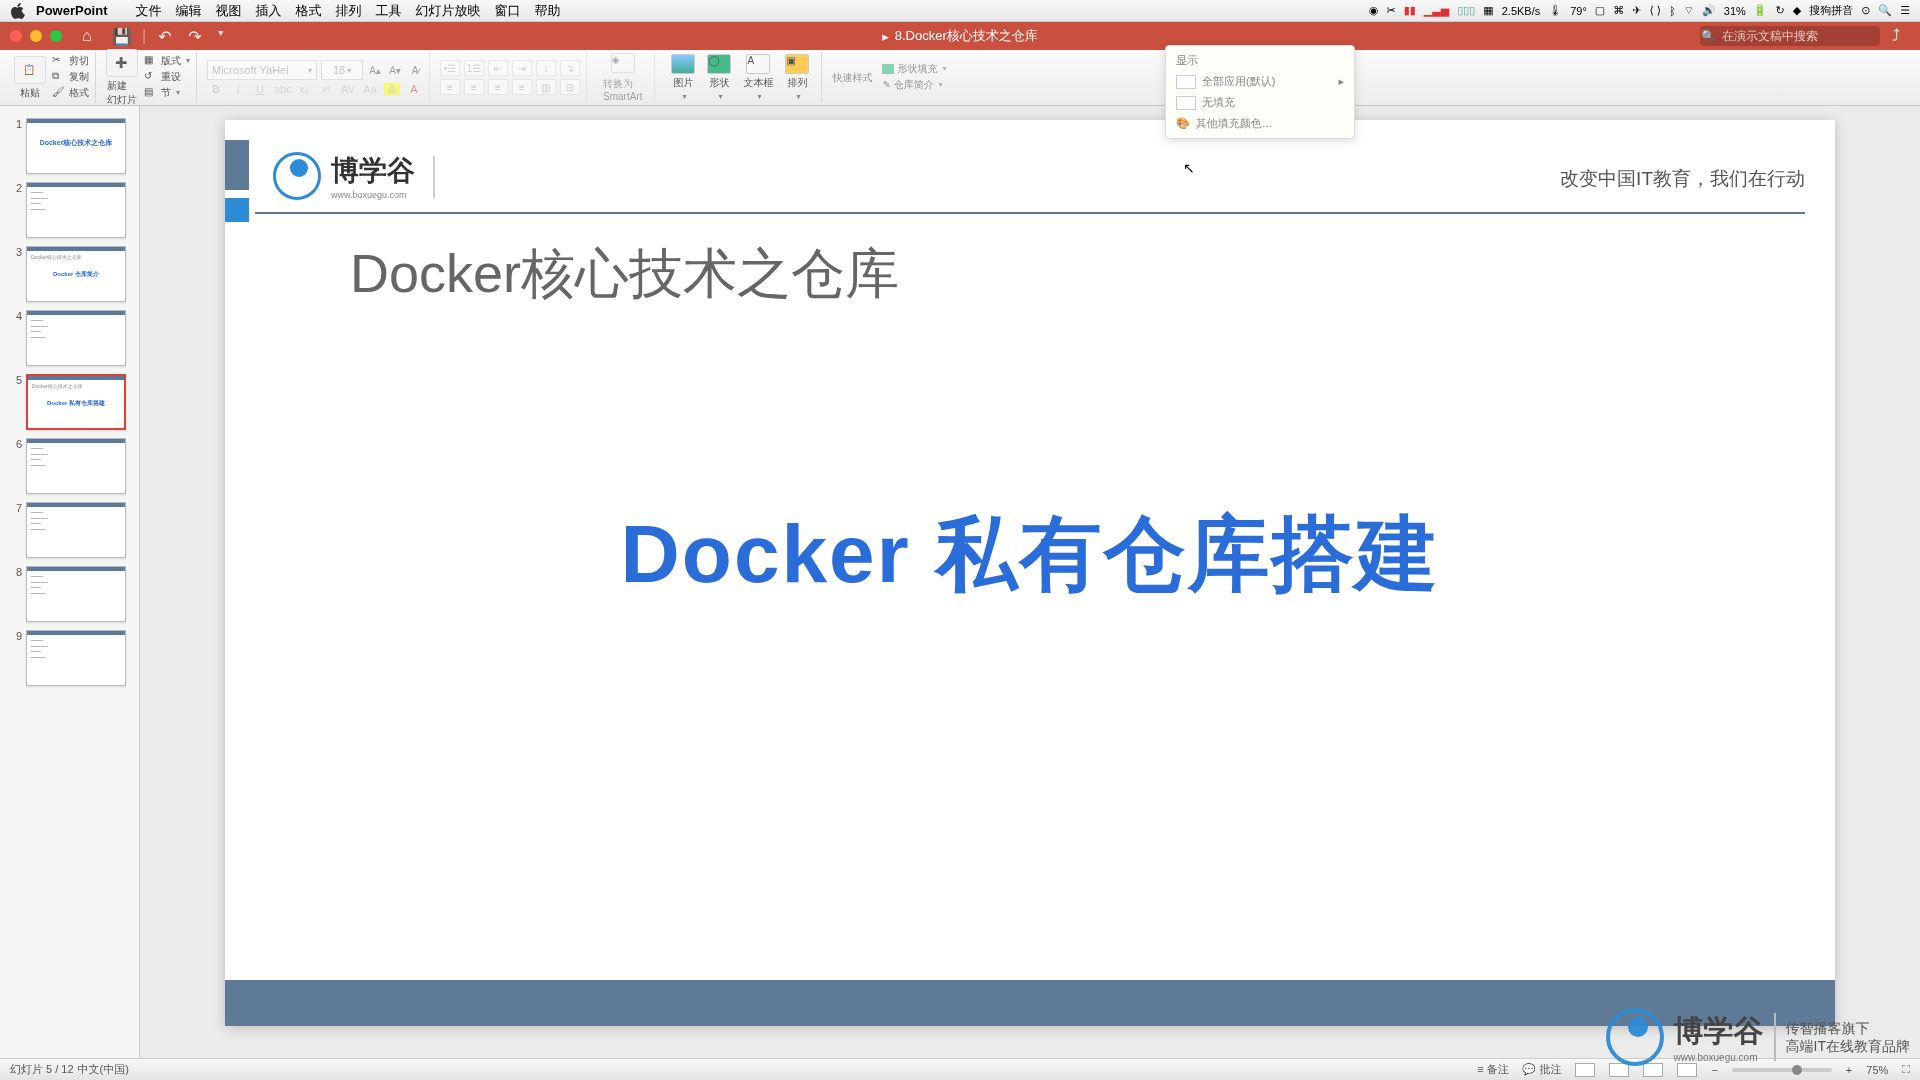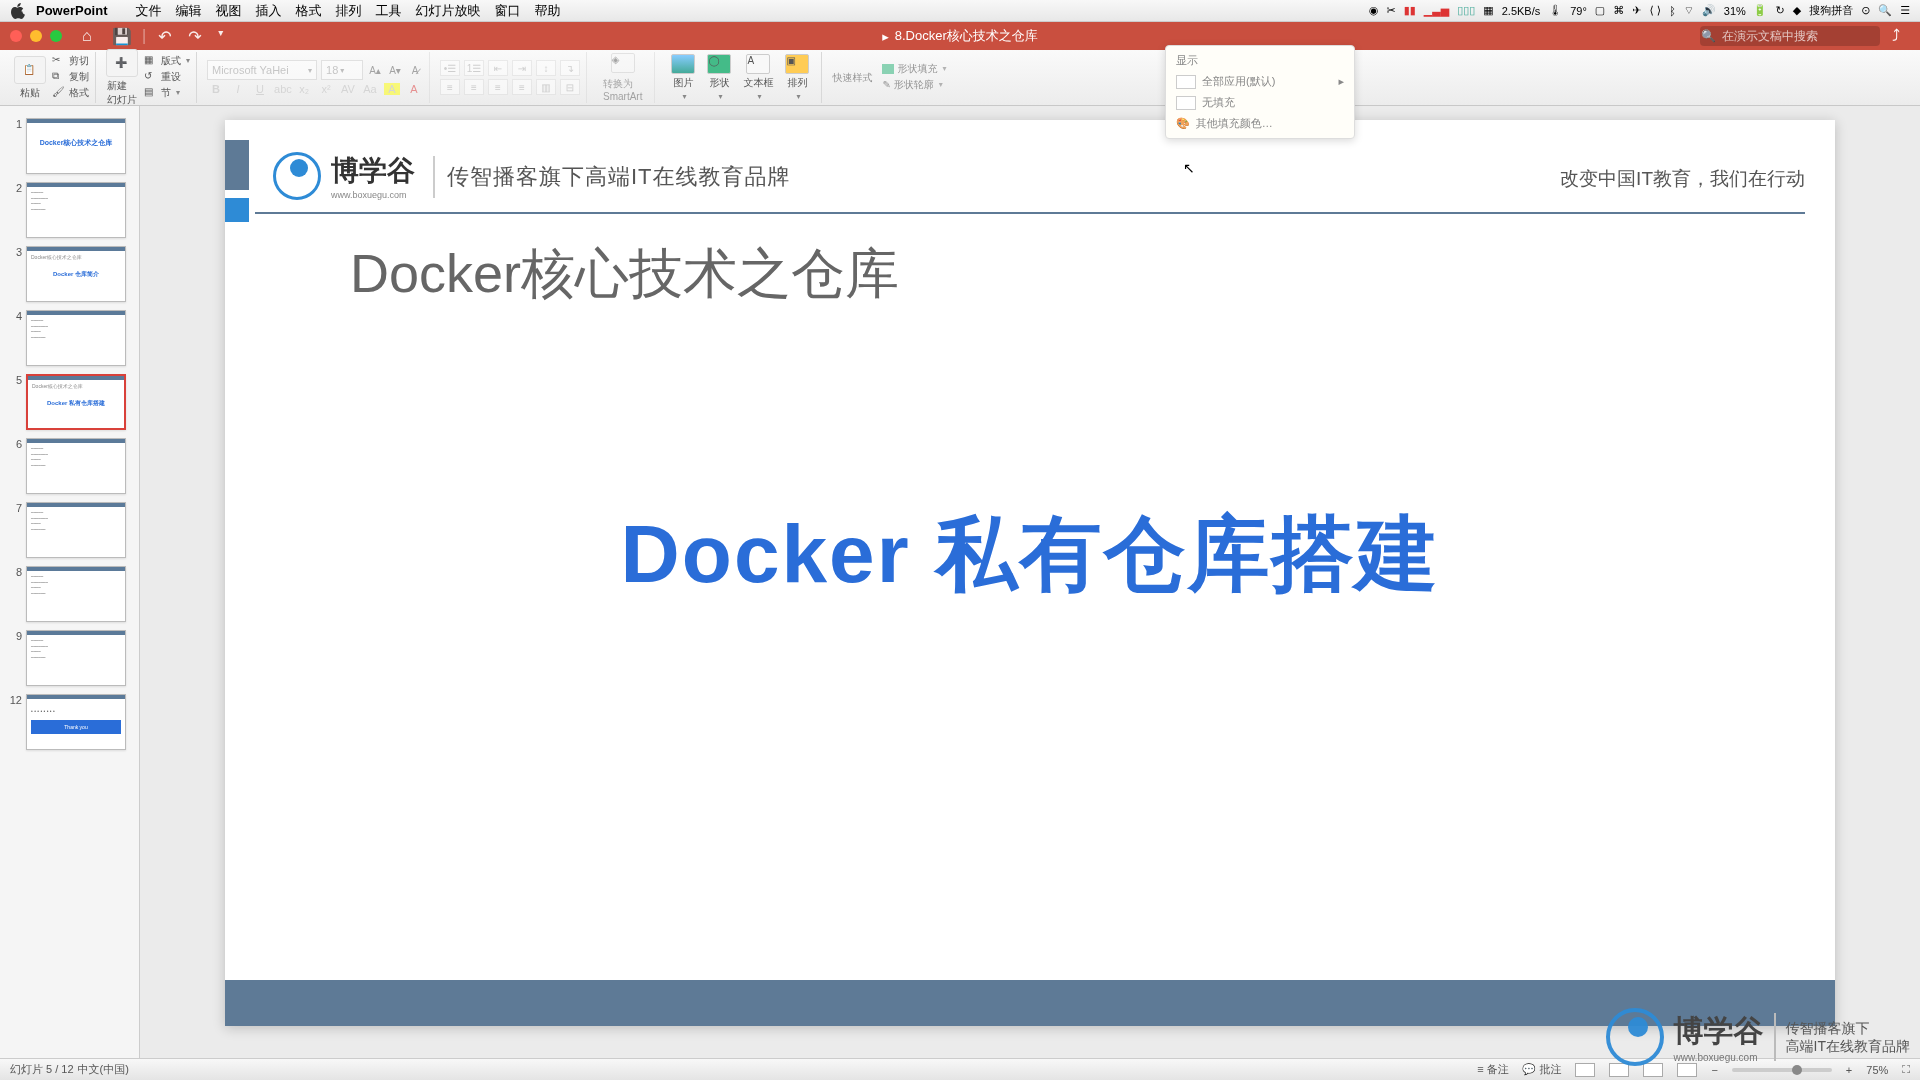--- a/index.html
+++ b/index.html
@@ -28,21 +28,21 @@
 
 
 .ribbon { height: 56px; background: linear-gradient(#fafafa, #ececec); border-bottom: 1px solid #c8c8c8; display: flex; align-items: center; padding: 2px 8px; gap: 4px; font-size: 10px; color: #555; position: relative; }
 .rgroup { display: flex; flex-direction: column; align-items: center; justify-content: center; padding: 0 6px; border-right: 1px solid #d8d8d8; height: 100%; }
 .rgroup:last-child { border-right: none; }
 .rgroup .label { margin-top: 2px; font-size: 10px; }
 .btn-lg { width: 32px; height: 28px; background: #f4f4f4; border: 1px solid #ddd; border-radius: 3px; display: flex; align-items: center; justify-content: center; }
 .clip-row { display: flex; align-items: center; gap: 3px; font-size: 10px; margin-bottom: 2px; }
 .clip-row .ci { width: 14px; height: 14px; }
 .font-box { width: 110px; height: 20px; border: 1px solid #ccc; background: #fff; font-size: 11px; padding: 1px 4px; color: #999; display: flex; align-items: center; justify-content: space-between; }
-.size-box { width: 42px; height: 20px; border: 1px solid #ccc; background: #fff; font-size: 11px; padding: 1px 4px; color: #999; display: flex; align-items: center; justify-content: flex-start; }
+.size-box { width: 42px; height: 20px; border: 1px solid #ccc; background: #fff; font-size: 11px; padding: 1px 4px; color: #999; display: flex; align-items: center; justify-content: center; }
 .fmt-row { display: flex; gap: 6px; margin-top: 3px; color: #bbb; font-size: 11px; }
 .fmt-btn { width: 16px; text-align: center; }
 .para-row { display: flex; gap: 4px; }
 .para-btn { width: 20px; height: 16px; border: 1px solid #ddd; background: #fff; display: flex; align-items: center; justify-content: center; font-size: 10px; color: #aaa; }
 .insert-btn { display: flex; flex-direction: column; align-items: center; gap: 2px; padding: 0 6px; }
 .insert-btn .ico { width: 24px; height: 20px; border: 1px solid #ccc; background: #f8f8f8; border-radius: 2px; }
 .dd { font-size: 8px; color: #888; margin-left: 2px; }
 
 .popup { position: absolute; right: 565px; top: -5px; width: 190px; background: #fffef9; border: 1px solid #ddd; border-radius: 4px; box-shadow: 0 2px 8px rgba(0,0,0,.15); padding: 4px; font-size: 11px; color: #888; z-index: 10; text-align: center; }
 .popup-row { display: flex; align-items: center; gap: 6px; padding: 3px 6px; }
@@ -291,21 +291,21 @@
     <div style="display:flex;gap:10px;align-items:center">
       <span>快速样式</span>
       <div>
         <div class="clip-row">
             <span style="width:12px;height:10px;background:#4b8;display:inline-block"></span>
             <span>形状填充</span>
             <span class="dd">▾</span>
           </div>
         <div class="clip-row">
             <span>✎</span>
-            <span>形状轮廓</span>
+            <span>仓库简介</span>
             <span class="dd">▾</span>
           </div>
       </div>
     </div>
   </div>
 
   <div class="popup">
     <div class="popup-row">
         <span>显示</span>
       </div>
@@ -401,47 +401,36 @@
             <div style="font-size:4px;color:#999;line-height:1.4">━━━━━<br>━━━━━━━<br>━━━━<br>━━━━━━</div>
           </div>
         </div>
       </div>
       <div class="thumb-item">
         <div class="thumb-num">9</div>
         <div class="thumb">
           <div class="t-top"></div>
           <div class="t-body">
             <div style="font-size:4px;color:#999;line-height:1.4">━━━━━<br>━━━━━━━<br>━━━━<br>━━━━━━</div>
-          </div>
-        </div>
-      </div>
-      <div class="thumb-item">
-        <div class="thumb-num">12</div>
-        <div class="thumb">
-          <div class="t-top"></div>
-          <div class="t-body">
-            <div style="margin-top:6px">• • • • • • • •</div>
-            <div style="background:#2a6dd8;color:#fff;margin-top:6px;padding:4px;text-align:center;font-size:5px">Thank you</div>
           </div>
         </div>
       </div>
     </div>
   <div class="canvas-wrap">
     <div class="slide">
       <div class="slide-accent"></div>
       <div class="slide-accent2"></div>
       <div class="slide-logo">
         <div class="logo-ico"></div>
         <div>
           <div class="logo-txt">博学谷</div>
           <div class="logo-sub">www.boxuegu.com</div>
         </div>
       </div>
       <div class="slide-divider"></div>
-      <div class="slide-tag">传智播客旗下高端IT在线教育品牌</div>
       <div class="slide-rtxt">改变中国IT教育，我们在行动</div>
       <div class="slide-hr"></div>
       <div class="slide-sectitle">Docker核心技术之仓库</div>
       <div class="slide-main">Docker 私有仓库搭建</div>
       <div class="slide-footer"></div>
     </div>
   </div>
 
   <div class="watermark">
     <div class="wm-ico"></div>

